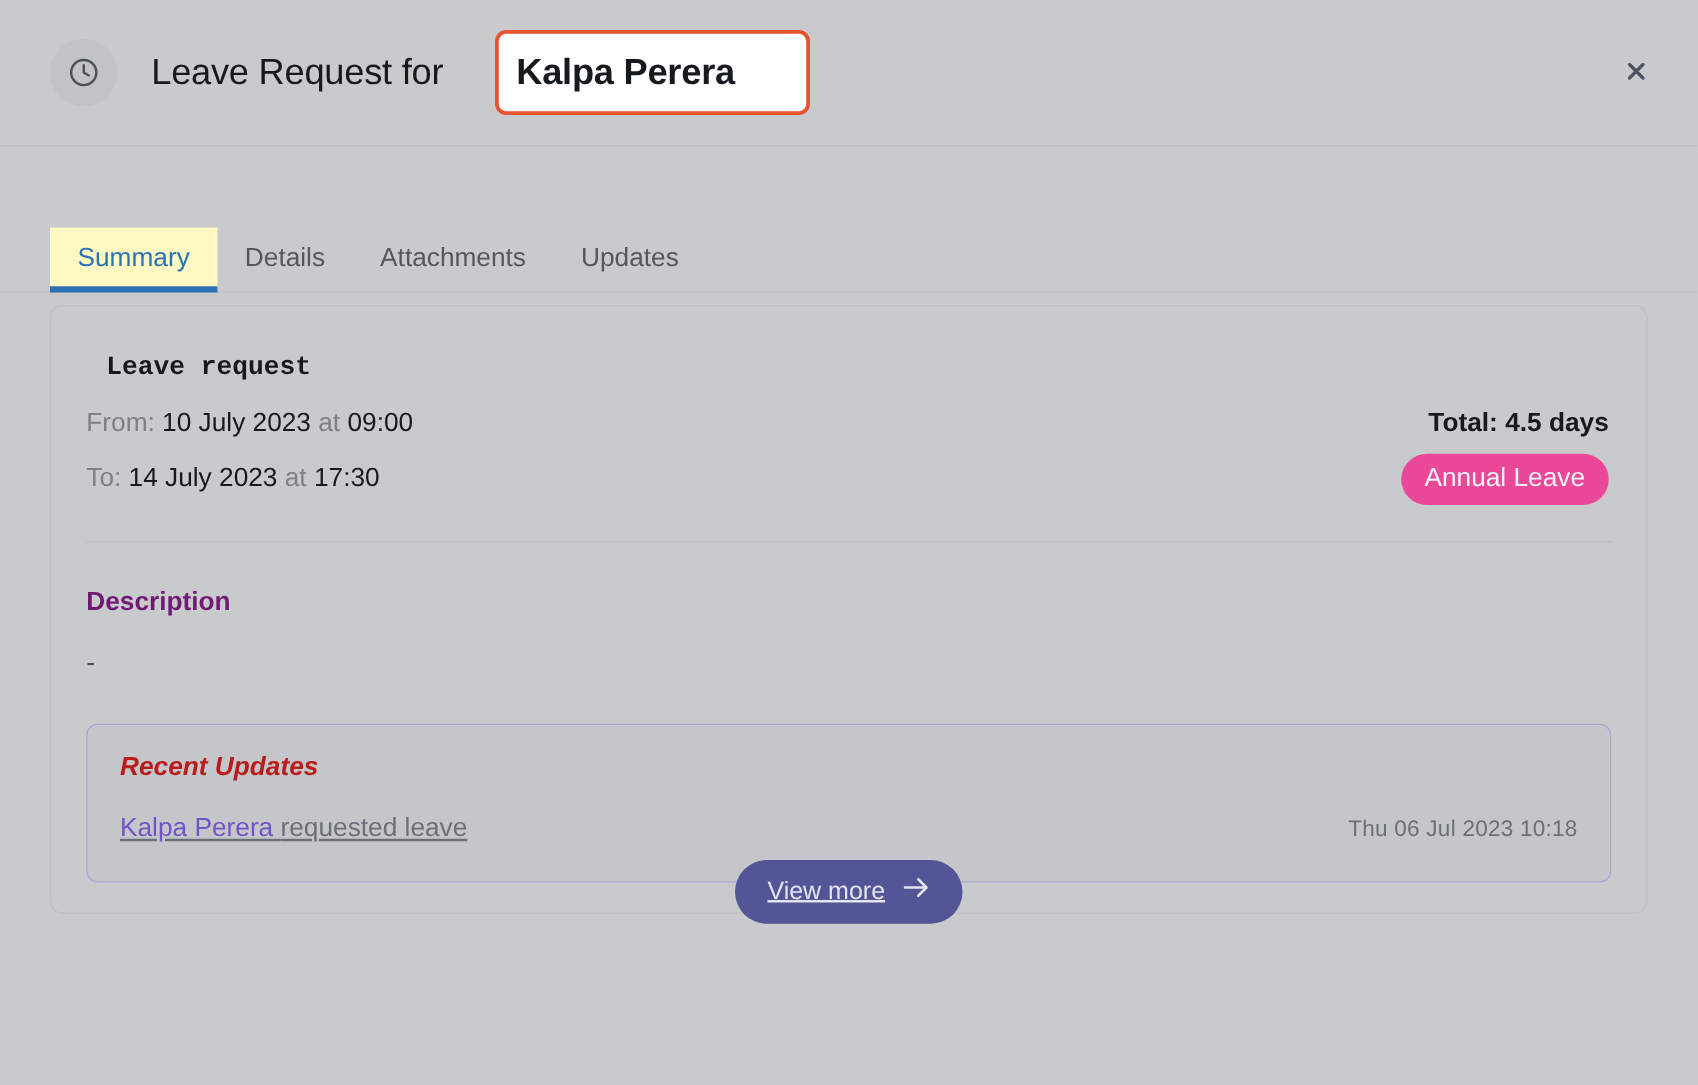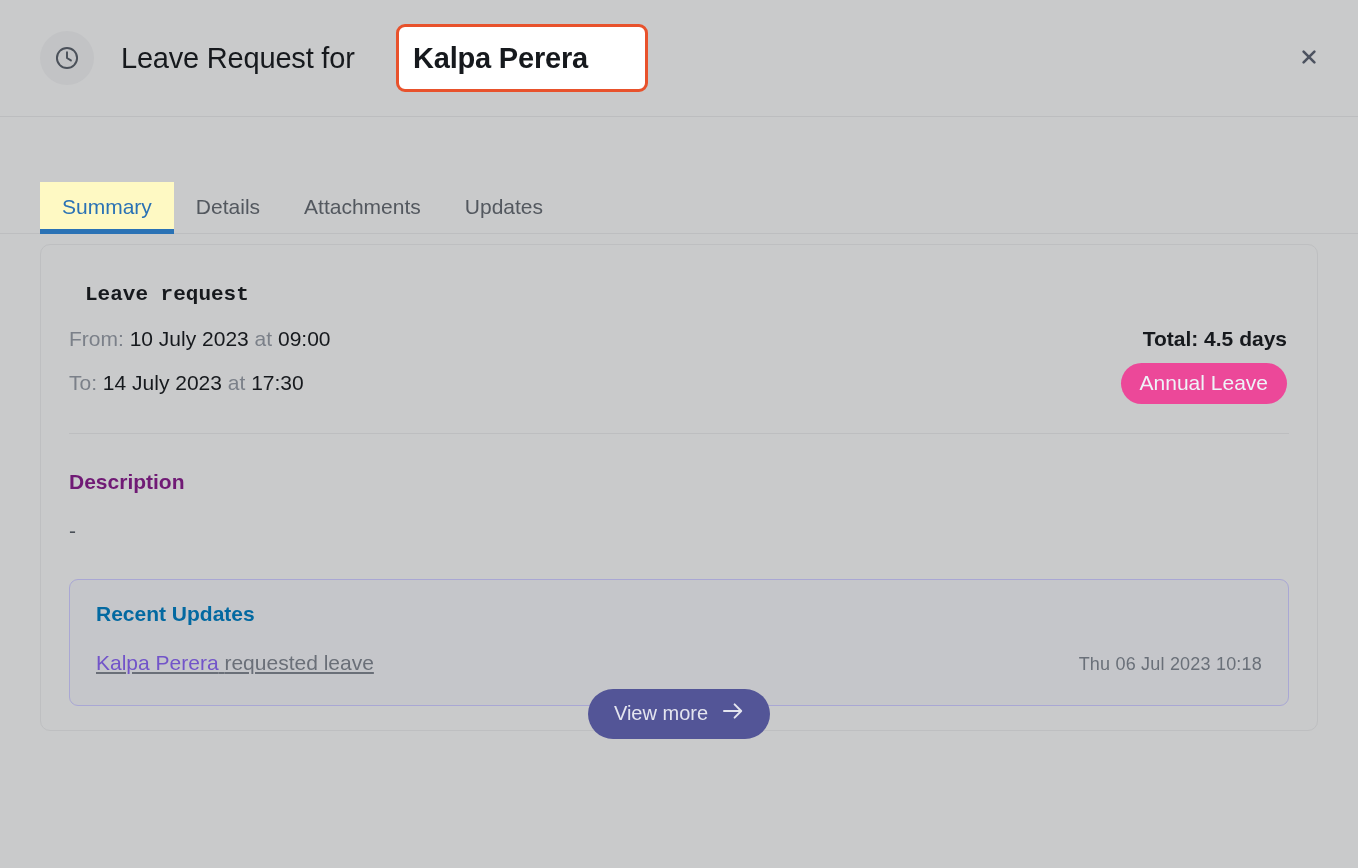--- a/index.html
+++ b/index.html
@@ -201,21 +201,22 @@
     border: 1px solid #a9a7d4;
     border-radius: 9px;
     background: rgba(156,150,200,0.07);
     box-sizing: border-box;
     padding: 22px 26px 30px 26px;
     position: relative;
   }
   .updates-title {
     font-size: 21px;
     font-weight: bold;
-    color: #0369a1;
+    color: #b91c1c;
+    font-style: italic;
   }
   .update-row {
     display: flex;
     justify-content: space-between;
     align-items: baseline;
     margin-top: 25px;
   }
   .update-text {
     font-size: 21px;
     color: #6a6f78;
@@ -248,20 +249,21 @@
     color: #e4e5ef;
     font-size: 20px;
     border: none;
     border-radius: 26px;
     padding: 13px 26px 14px 26px;
     display: inline-flex;
     align-items: center;
     gap: 14px;
     cursor: pointer;
     font-family: "Liberation Sans", sans-serif;
+    text-decoration: underline;
   }
   .arrow-icon { display: block; }
 </style>
 </head>
 <body>
 
 <div class="modal-header">
   <div class="header-icon-wrap">
     <span class="clock-icon">
       <svg width="26" height="26" viewBox="0 0 24 24" fill="none">

